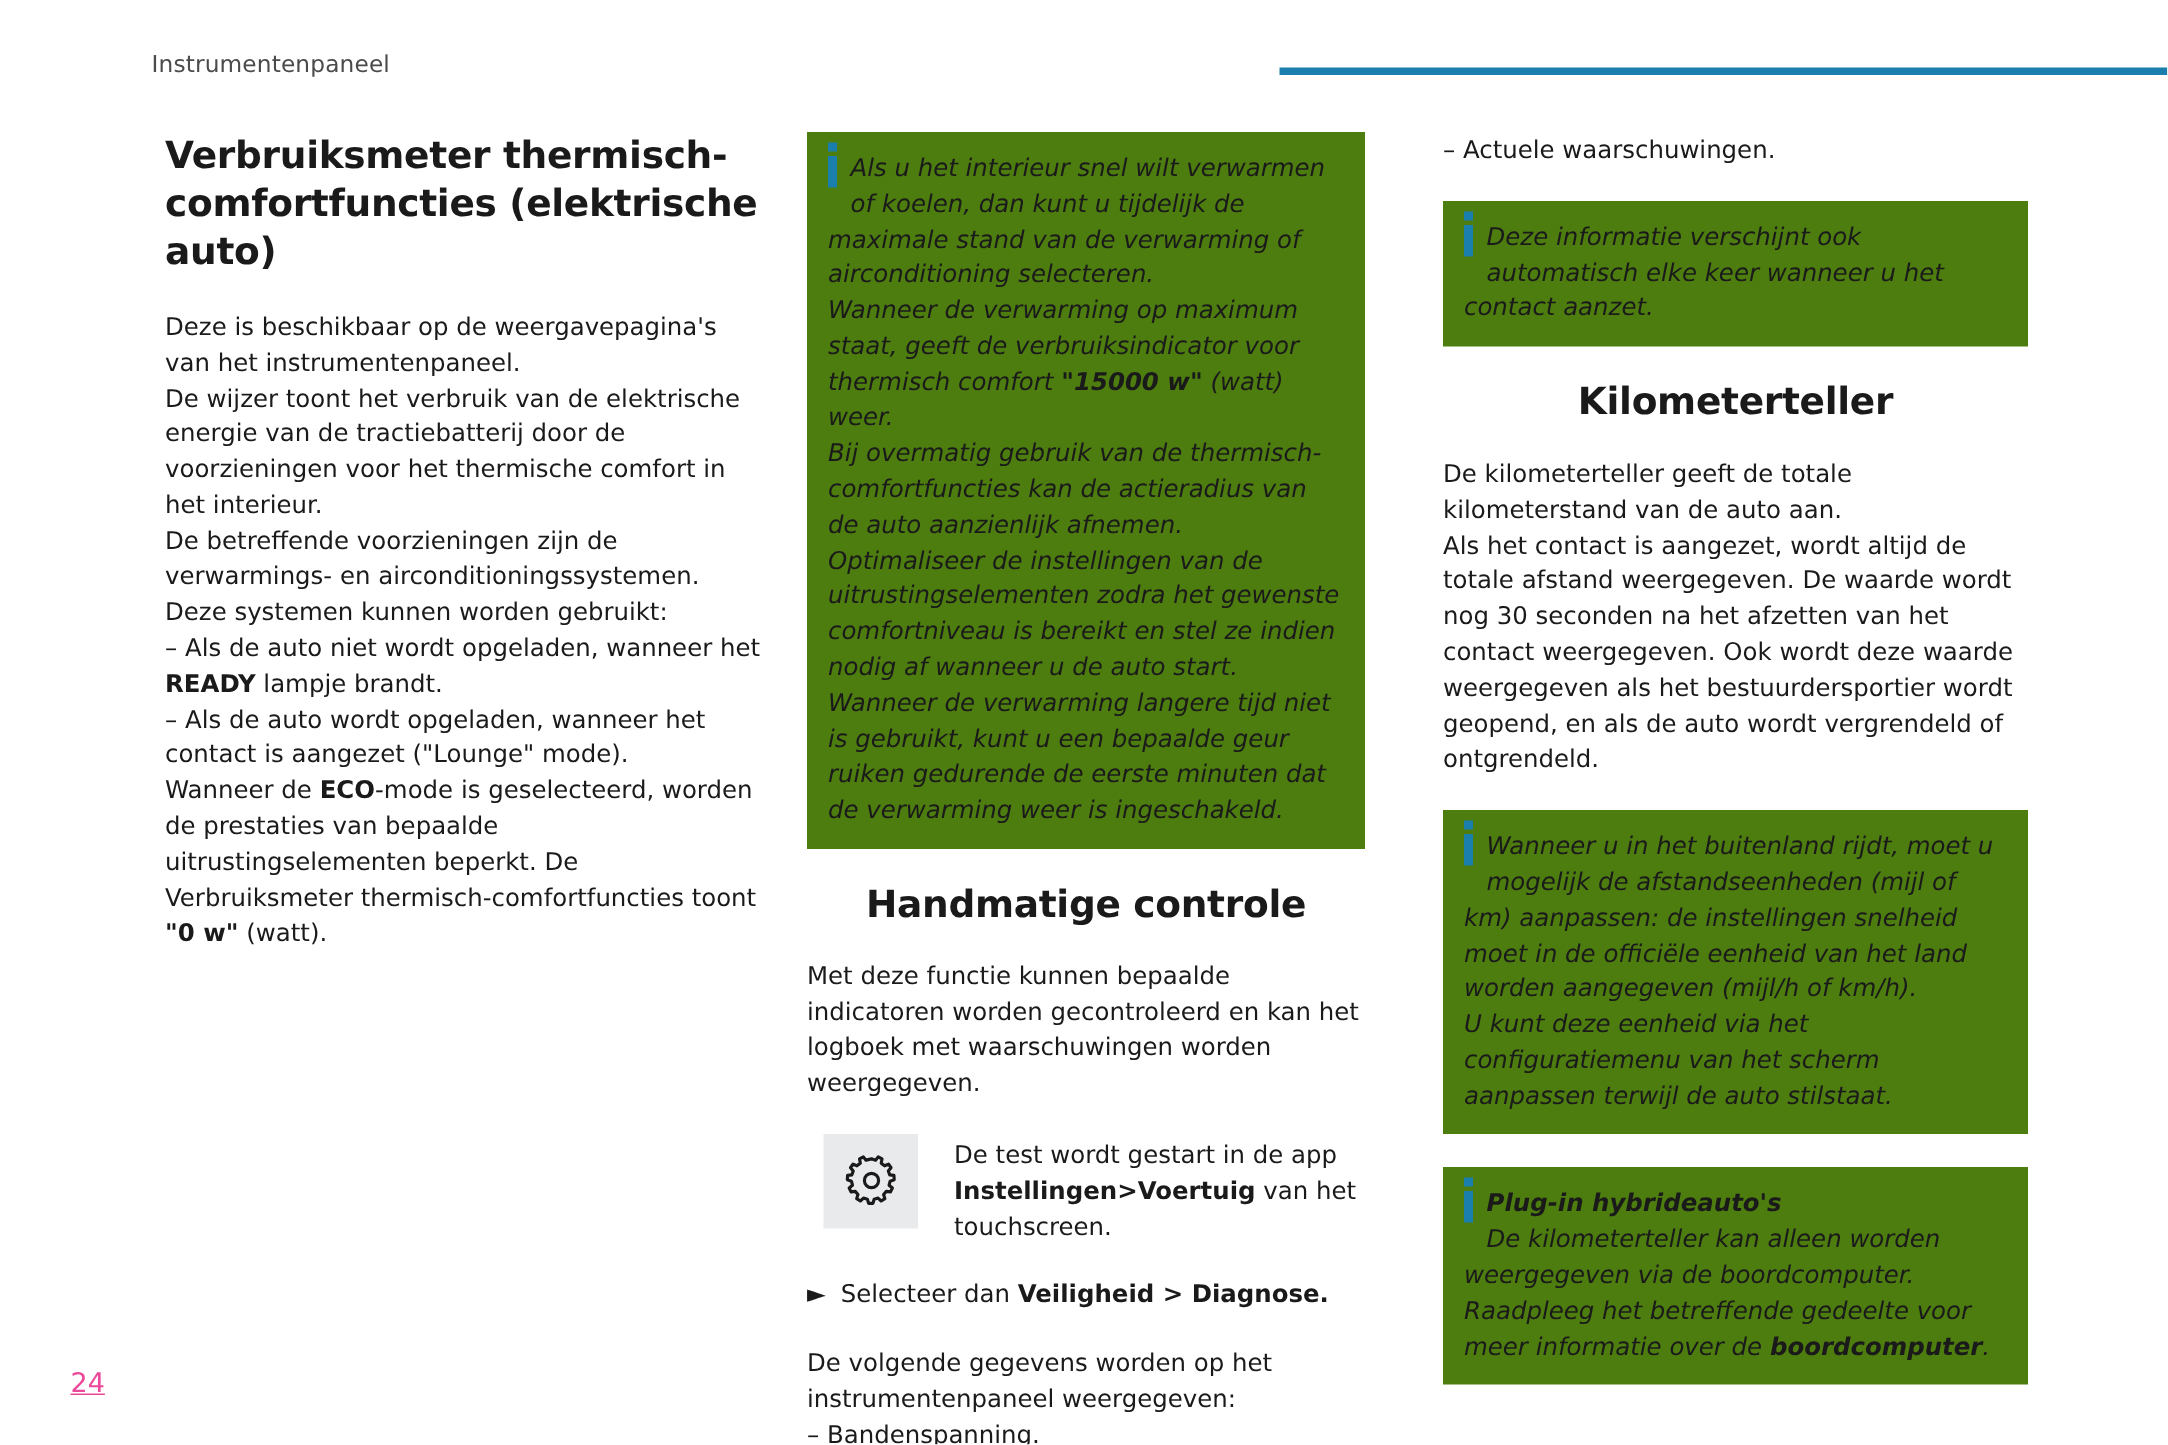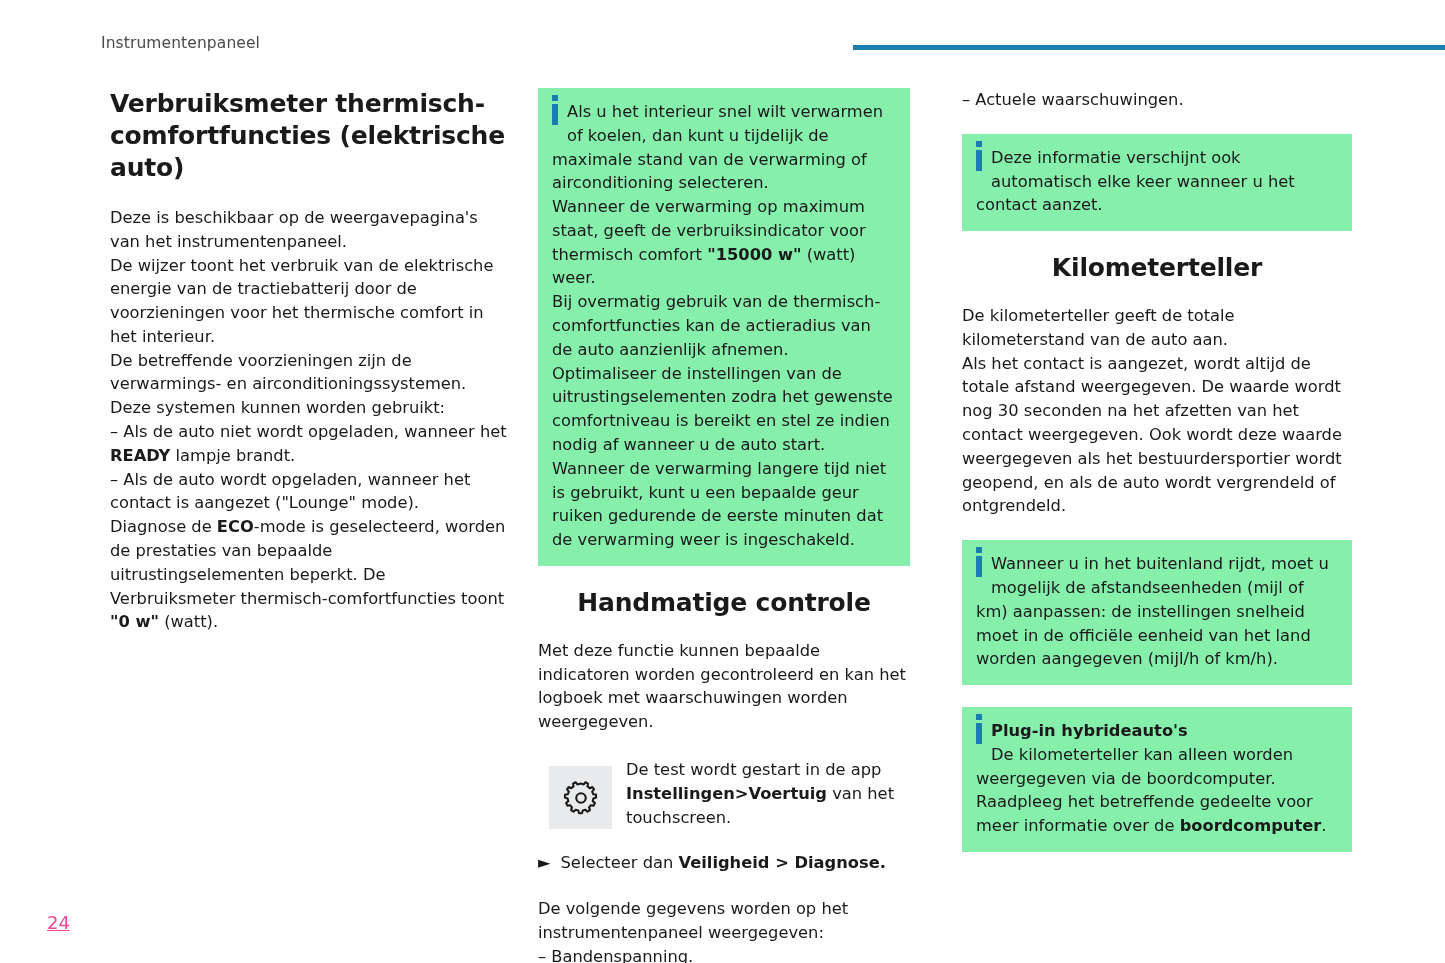--- a/index.html
+++ b/index.html
@@ -80,23 +80,24 @@
     font-size: 16.3px;
     line-height: 1.46;
     margin: 0;
   }
   .spacer-md { height: 22px; }
 
   b { font-weight: bold; }
 
   
   .infobox {
-    background: #86efac;
+    background: #4d7c0f;
     padding: 12px 14px 14px 14px;
     position: relative;
+    font-style: italic;
   }
   .infobox p {
     font-size: 16.3px;
     line-height: 1.46;
     margin: 0;
   }
   .ibar {
     display: inline-block;
     width: 6px;
     height: 21px;
@@ -112,22 +113,22 @@
     top: -9px;
     width: 6px;
     height: 6px;
     background: #1b7fad;
   }
   .ibar-wrap { float: left; }
 
   
   .gear-row {
     display: flex;
-    align-items: flex-end;
-    gap: 14px;
+    align-items: flex-start;
+    gap: 24px;
     padding-left: 11px;
   }
   .gear-box {
     width: 63px;
     height: 63px;
     background: #e9eaec;
     flex: 0 0 auto;
     display: flex;
     align-items: center;
     justify-content: center;
@@ -163,21 +164,21 @@
 
     <p class="body">Deze is beschikbaar op de weergavepagina's van het instrumentenpaneel.</p>
     <p class="body">De wijzer toont het verbruik van de elektrische energie van de tractiebatterij door de voorzieningen voor het thermische comfort in het interieur.</p>
     <p class="body">De betreffende voorzieningen zijn de verwarmings- en airconditioningssystemen.</p>
     <p class="body">Deze systemen kunnen worden gebruikt:</p>
 
     <p class="body"><span>– Als de auto niet wordt opgeladen, wanneer het </span><b>READY</b><span> lampje brandt.</span></p>
 
     <p class="body">– Als de auto wordt opgeladen, wanneer het contact is aangezet ("Lounge" mode).</p>
 
-    <p class="body"><span>Diagnose de </span><b>ECO</b><span>-mode is geselecteerd, worden de prestaties van bepaalde uitrustingselementen beperkt. De Verbruiksmeter thermisch-comfortfuncties toont </span><b>"0 w"</b><span> (watt).</span></p>
+    <p class="body"><span>Wanneer de </span><b>ECO</b><span>-mode is geselecteerd, worden de prestaties van bepaalde uitrustingselementen beperkt. De Verbruiksmeter thermisch-comfortfuncties toont </span><b>"0 w"</b><span> (watt).</span></p>
   </div>
 
   <div class="col col2">
 
     <div class="infobox">
       <p><span class="ibar-wrap"><span class="ibar"></span></span><span>Als u het interieur snel wilt verwarmen of koelen, dan kunt u tijdelijk de maximale stand van de verwarming of airconditioning selecteren.</span></p>
       <p><span>Wanneer de verwarming op maximum staat, geeft de verbruiksindicator voor thermisch comfort </span><b>"15000 w"</b><span> (watt) weer.</span></p>
       <p>Bij overmatig gebruik van de thermisch-comfortfuncties kan de actieradius van de auto aanzienlijk afnemen.</p>
       <p>Optimaliseer de instellingen van de uitrustingselementen zodra het gewenste comfortniveau is bereikt en stel ze indien nodig af wanneer u de auto start.</p>
       <p>Wanneer de verwarming langere tijd niet is gebruikt, kunt u een bepaalde geur ruiken gedurende de eerste minuten dat de verwarming weer is ingeschakeld.</p>
@@ -225,20 +226,21 @@
 
     <div class="spacer-md"></div>
     <h2 class="heading2">Kilometerteller</h2>
 
     <p class="body">De kilometerteller geeft de totale kilometerstand van de auto aan.</p>
     <p class="body">Als het contact is aangezet, wordt altijd de totale afstand weergegeven. De waarde wordt nog 30 seconden na het afzetten van het contact weergegeven. Ook wordt deze waarde weergegeven als het bestuurdersportier wordt geopend, en als de auto wordt vergrendeld of ontgrendeld.</p>
 
     <div class="spacer-md"></div>
     <div class="infobox">
       <p><span class="ibar-wrap"><span class="ibar"></span></span><span>Wanneer u in het buitenland rijdt, moet u mogelijk de afstandseenheden (mijl of km) aanpassen: de instellingen snelheid moet in de officiële eenheid van het land worden aangegeven (mijl/h of km/h).</span></p>
+      <p>U kunt deze eenheid via het configuratiemenu van het scherm aanpassen terwijl de auto stilstaat.</p>
     </div>
 
     <div class="spacer-md"></div>
     <div class="infobox">
       <p><span class="ibar-wrap"><span class="ibar"></span></span><b>Plug-in hybrideauto's</b></p>
       <p>De kilometerteller kan alleen worden weergegeven via de boordcomputer.</p>
       <p><span>Raadpleeg het betreffende gedeelte voor meer informatie over de </span><b>boordcomputer</b><span>.</span></p>
     </div>
   </div>
 

